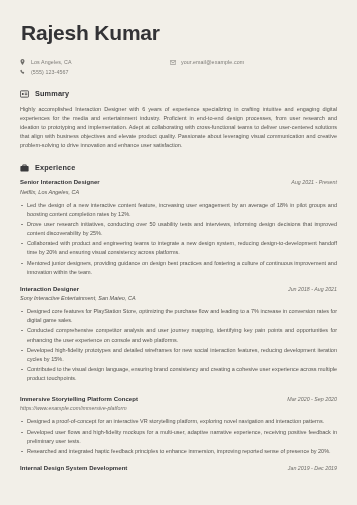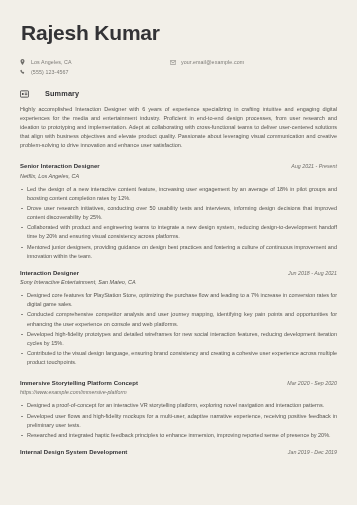--- a/index.html
+++ b/index.html
@@ -59,21 +59,21 @@
     color: #6e6c68;
     flex: 0 0 9px;
   }
   .contact-row .txt { padding-left: 2px; }
 
   
   .section { margin-top: 13px; }
   .section-head {
     display: flex;
     align-items: center;
-    gap: 16px;
+    gap: 6px;
     margin-bottom: 7px;
   }
   .section-head .sic {
     width: 9px;
     height: 9px;
     display: inline-flex;
     align-items: center;
     justify-content: center;
     color: #3a3a3c;
   }
@@ -202,20 +202,29 @@
             <rect x="7.4" y="3.5" width="4" height="1.2" fill="currentColor"></rect>
             <rect x="7.4" y="6" width="4" height="1.2" fill="currentColor"></rect>
           </svg>
       </span>
       <span class="section-title">Summary</span>
     </div>
     <div class="summary-text">Highly accomplished Interaction Designer with 6 years of experience specializing in crafting intuitive and engaging digital experiences for the media and entertainment industry. Proficient in end-to-end design processes, from user research and ideation to prototyping and implementation. Adept at collaborating with cross-functional teams to deliver user-centered solutions that align with business objectives and elevate product quality. Passionate about leveraging visual communication and creative problem-solving to drive innovation and enhance user satisfaction.</div>
   </div>
 
   <div class="section">
+    <div class="section-head">
+      <span class="sic">
+        <svg width="9" height="8" viewBox="0 0 14 12">
+            <path fill="currentColor" d="M5 0.6h4c.8 0 1.4.6 1.4 1.4v.8h-1.5V2.2h-3.8v.6H3.6V2c0-.8.6-1.4 1.4-1.4z"></path>
+            <rect x="0.6" y="3" width="12.8" height="8.4" rx="1.2" fill="currentColor"></rect>
+          </svg>
+      </span>
+      <span class="section-title">Experience</span>
+    </div>
 
     <div class="entry">
       <div class="entry-top">
         <span class="entry-title">Senior Interaction Designer</span>
         <span class="entry-date">Aug 2021 - Present</span>
       </div>
       <div class="entry-sub">Netflix, Los Angeles, CA</div>
       <ul class="bullets">
         <li>Led the design of a new interactive content feature, increasing user engagement by an average of 18% in pilot groups and boosting content completion rates by 12%.</li>
         <li>Drove user research initiatives, conducting over 50 usability tests and interviews, informing design decisions that improved content discoverability by 25%.</li>

